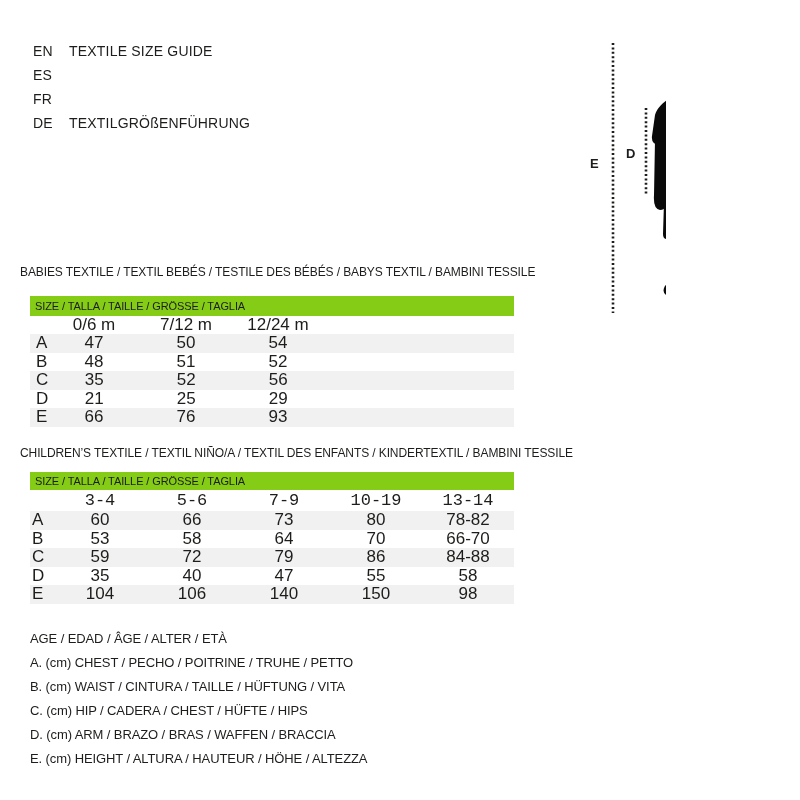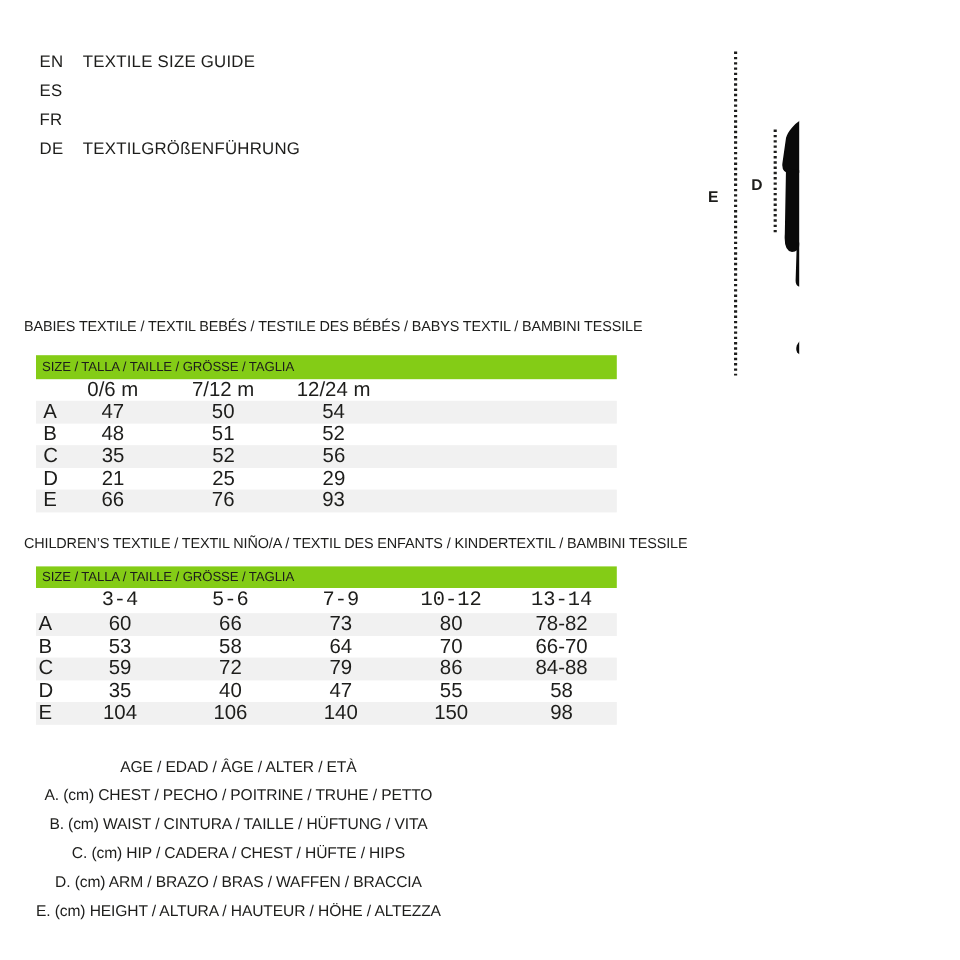--- a/index.html
+++ b/index.html
@@ -41,21 +41,21 @@
   .trow { display:flex; font-size:17px; }
   .trow.cols-head { height:18px; line-height:18px; }
   #children-table .trow.cols-head { height:21px; line-height:21px;font-family:Liberation Mono, monospace; }
   .trow.data { height:18.5px; line-height:18.5px; }
   .trow.striped { background:#f1f1f1; }
   .tlabel { flex:0 0 18px; padding-left:6px; }
   #children-table .tlabel { flex:0 0 24px; padding-left:2px; }
   .tcell { flex:0 0 92px; text-align:center; }
 
   
-  .legend { position:absolute; left:30px; top:627px; font-size:13px; line-height:24px;text-align:center; }
+  .legend { position:absolute; left:30px; top:627px; font-size:13px; line-height:24px; }
   .legend-line { white-space:nowrap; letter-spacing:-.1px; }
 
   .diagram text { font-family:"Liberation Sans", sans-serif; font-size:13px; font-weight:bold; }
 </style>
 </head>
 <body>
 
 <div class="page">
 
   <div class="lang-block">
@@ -159,21 +159,21 @@
 
   <div class="section-heading" id="children-heading">CHILDREN’S TEXTILE / TEXTIL NIÑO/A / TEXTIL DES ENFANTS / KINDERTEXTIL / BAMBINI TESSILE</div>
 
   <div class="size-table" id="children-table">
     <div class="size-bar">SIZE / TALLA / TAILLE / GRÖSSE / TAGLIA</div>
     <div class="trow cols-head">
       <div class="tlabel"></div>
       <div class="tcell">3-4</div>
       <div class="tcell">5-6</div>
       <div class="tcell">7-9</div>
-      <div class="tcell">10-12</div>
+      <div class="tcell">10-19</div>
       <div class="tcell">13-14</div>
     </div>
     <div class="trow data striped">
       <div class="tlabel">A</div>
       <div class="tcell">60</div>
       <div class="tcell">66</div>
       <div class="tcell">73</div>
       <div class="tcell">80</div>
       <div class="tcell">78-82</div>
     </div>

